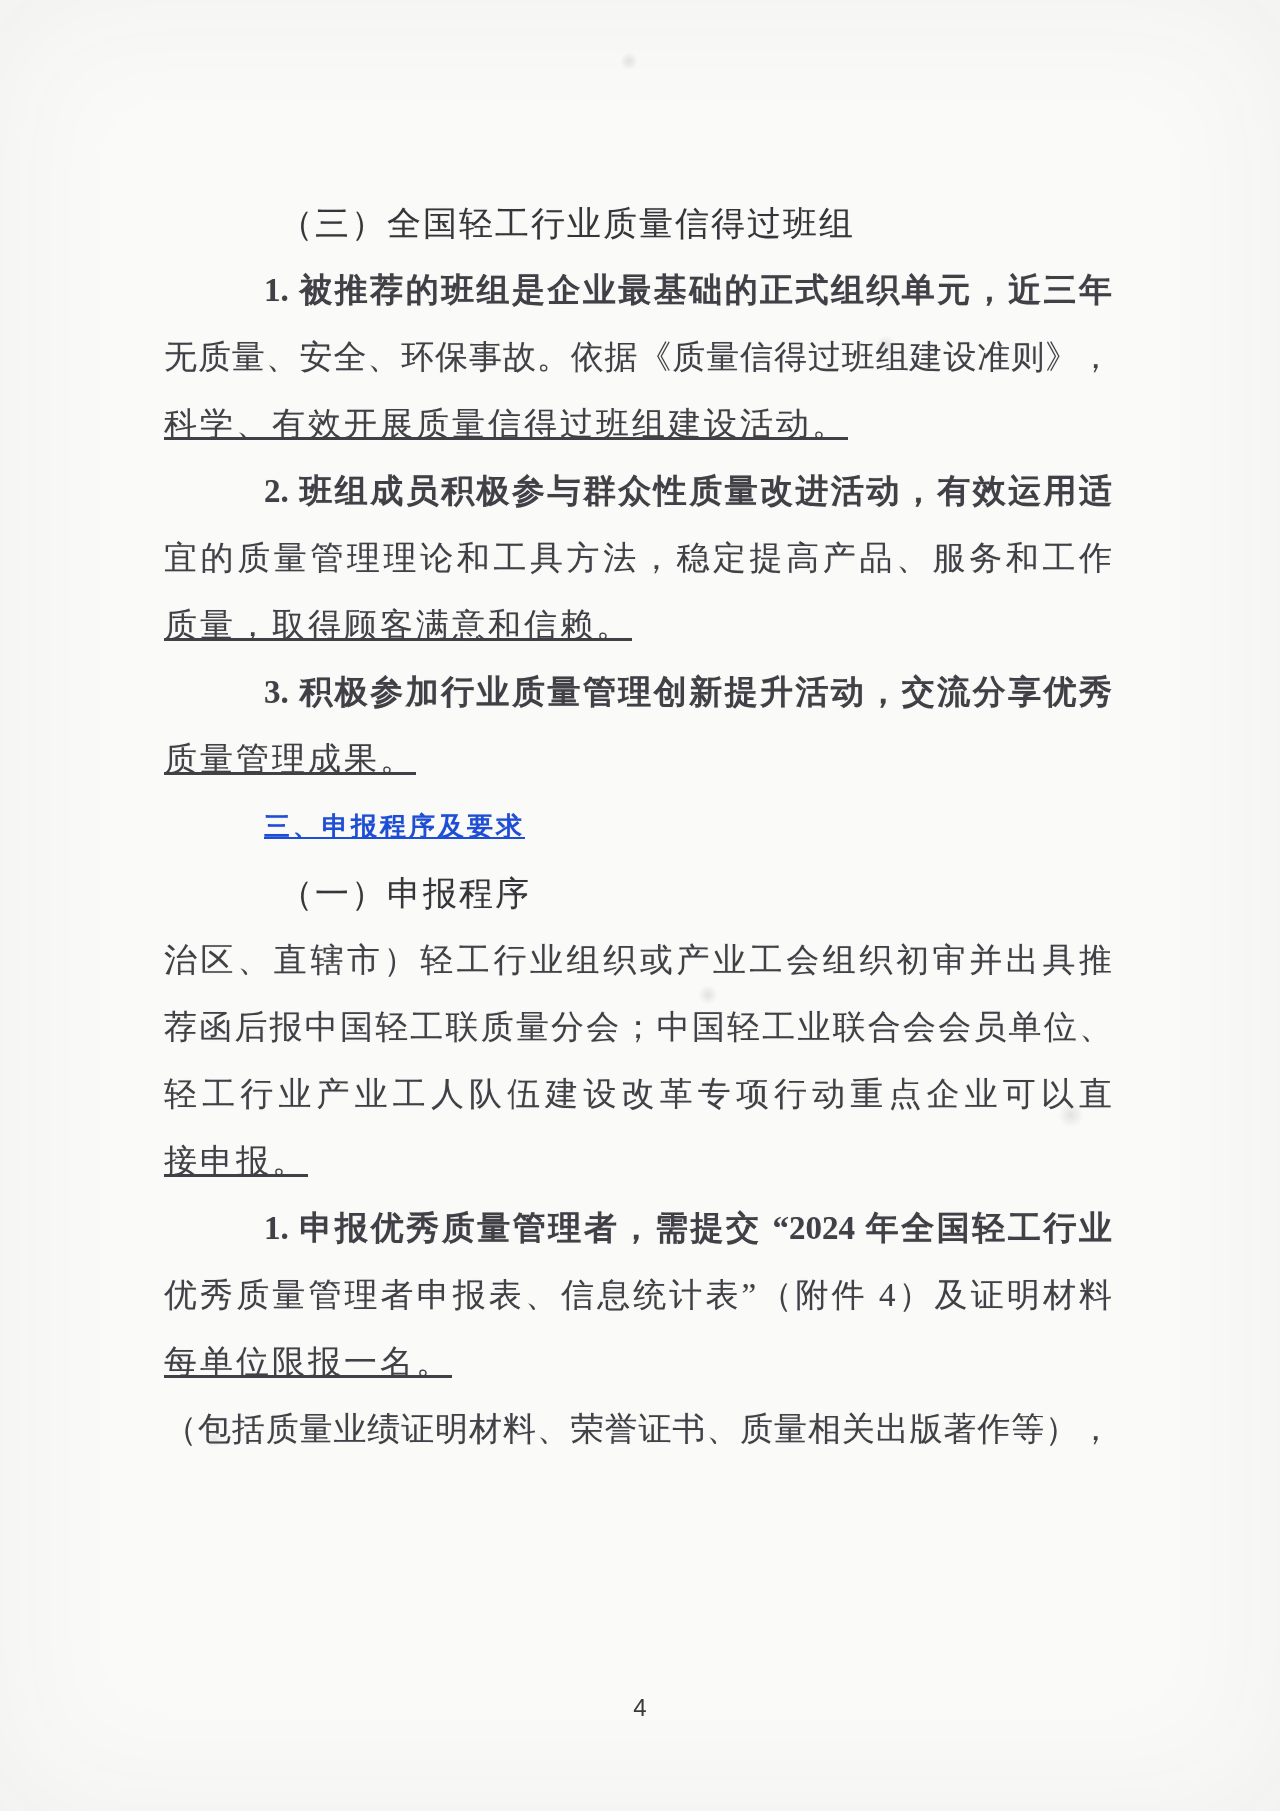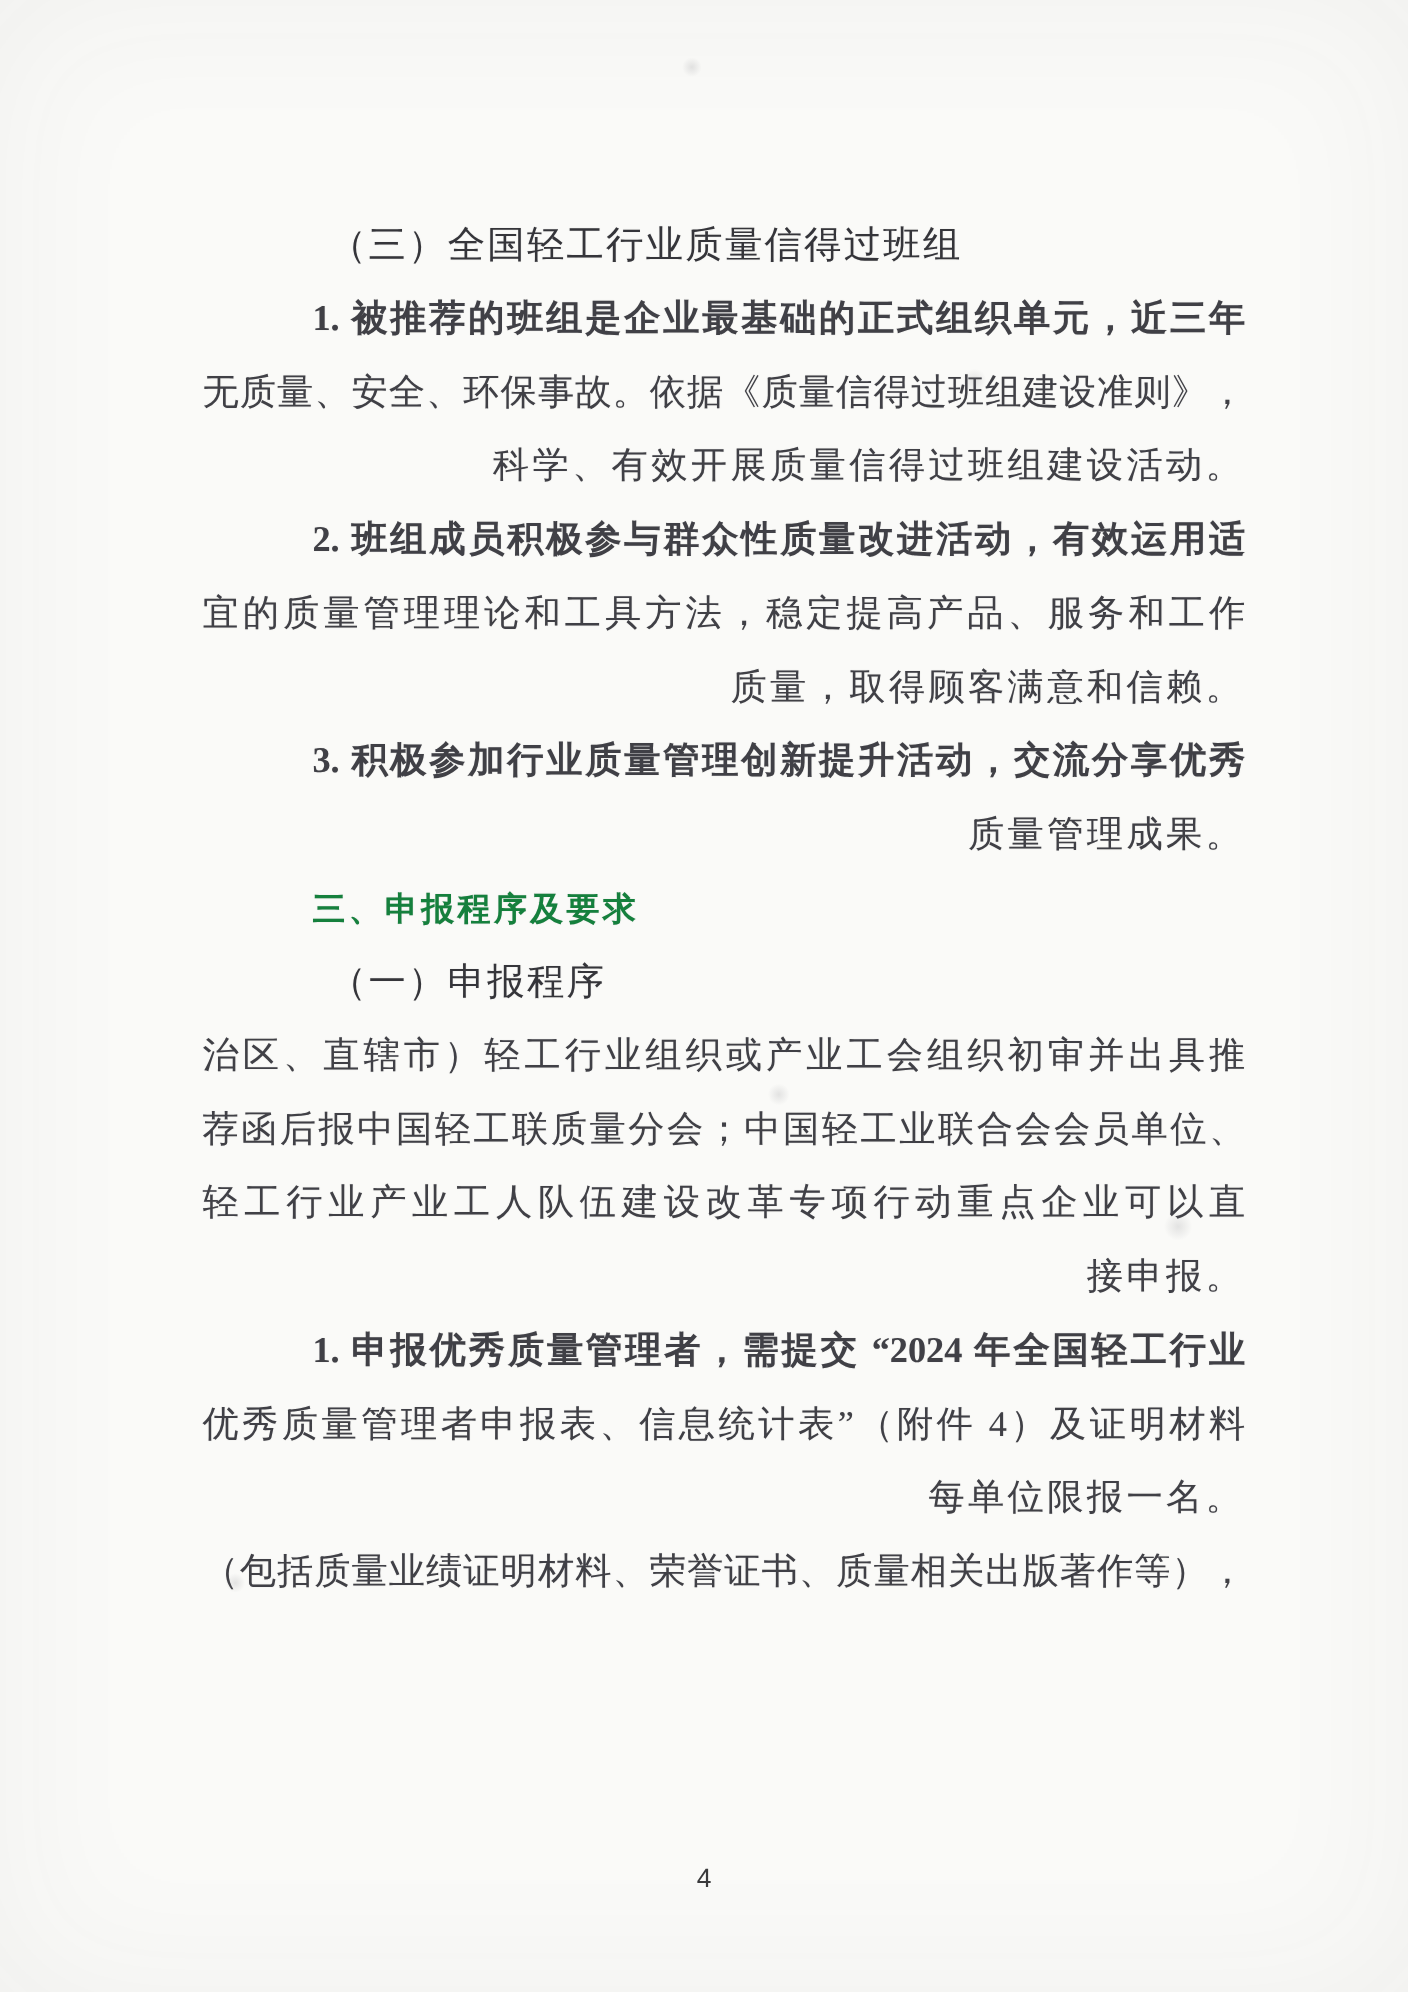--- a/index.html
+++ b/index.html
@@ -17,64 +17,66 @@
   .page {
     position: absolute;
     left: 0; top: 0;
     width: 1280px;
     height: 1811px;
     background: #fafaf8;
     box-shadow: inset 0 0 140px rgba(60,60,55,0.05);
   }
   .doc-body {
     position: absolute;
-    left: 184px;
+    left: 164px;
     top: 190px;
     width: 948px;
   }
   .line {
     height: 67px;
     line-height: 67px;
     font-size: 33px;
     color: #404046;
     white-space: nowrap;
     text-shadow: 0 0 1px rgba(80,80,85,0.25);
   }
   
   .full {
     white-space: normal;
     text-align: justify;
     text-align-last: justify;
     text-justify: inter-character;
   }
   
   .end {
-    text-align: right;
+    text-align: left;
     letter-spacing: 3px;
+    text-decoration: underline;
   }
   
   .indent-first {
     padding-left: 100px;
     font-weight: bold;
   }
   
   .head-kai {
     padding-left: 115px;
     font-size: 34px;
     letter-spacing: 2px;
     color: #35353a;
   }
   
   .head-bold {
     padding-left: 100px;
     font-family: "Liberation Sans", sans-serif;
     font-weight: 700;
-    font-size: 30px;
+    font-size: 26px;
     letter-spacing: 3px;
-    color: #15803d;
+    color: #1d4ed8;
+    text-decoration: underline;
   }
   .page-footer {
     position: absolute;
     left: 0;
     top: 1694px;
     width: 1280px;
     text-align: center;
     font-family: "Liberation Sans", sans-serif;
     font-size: 24px;
     color: #3a3a3c;

